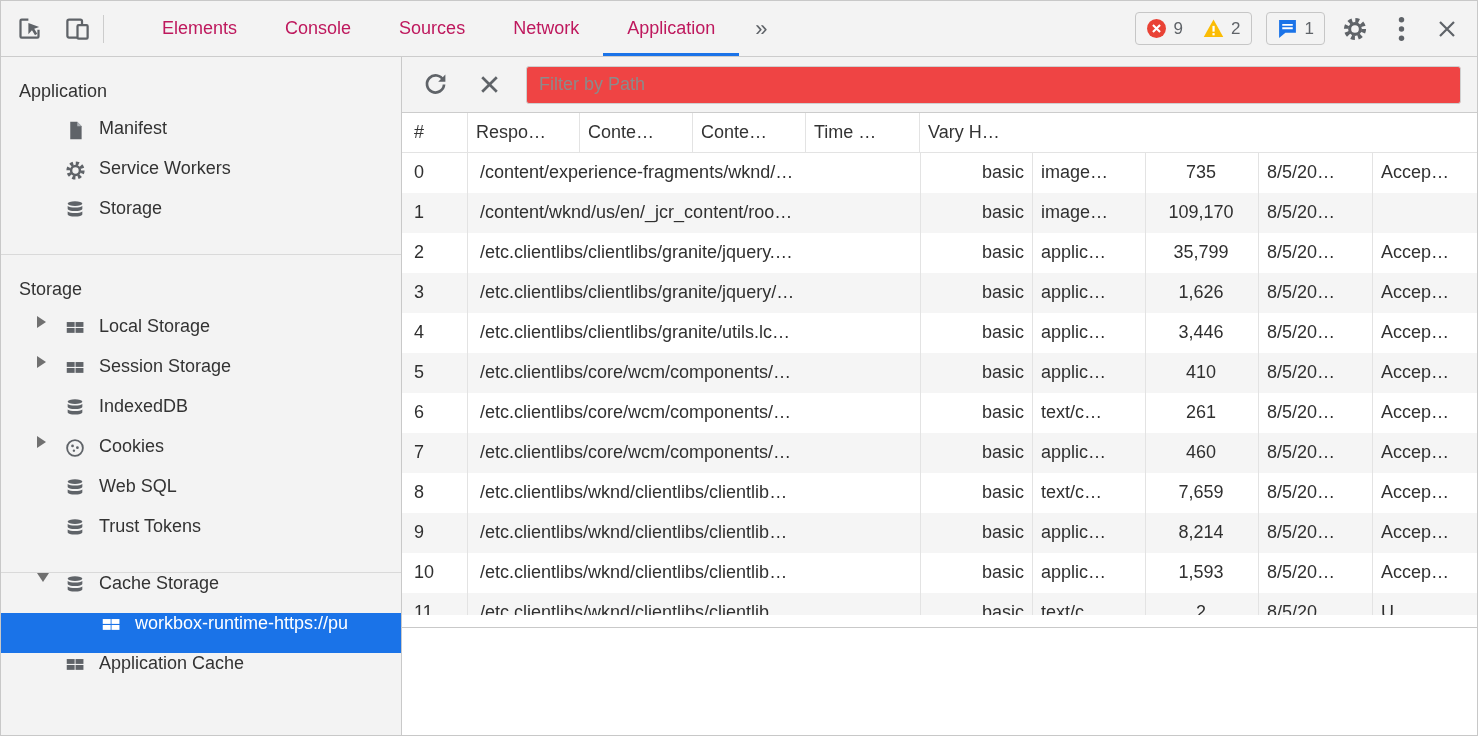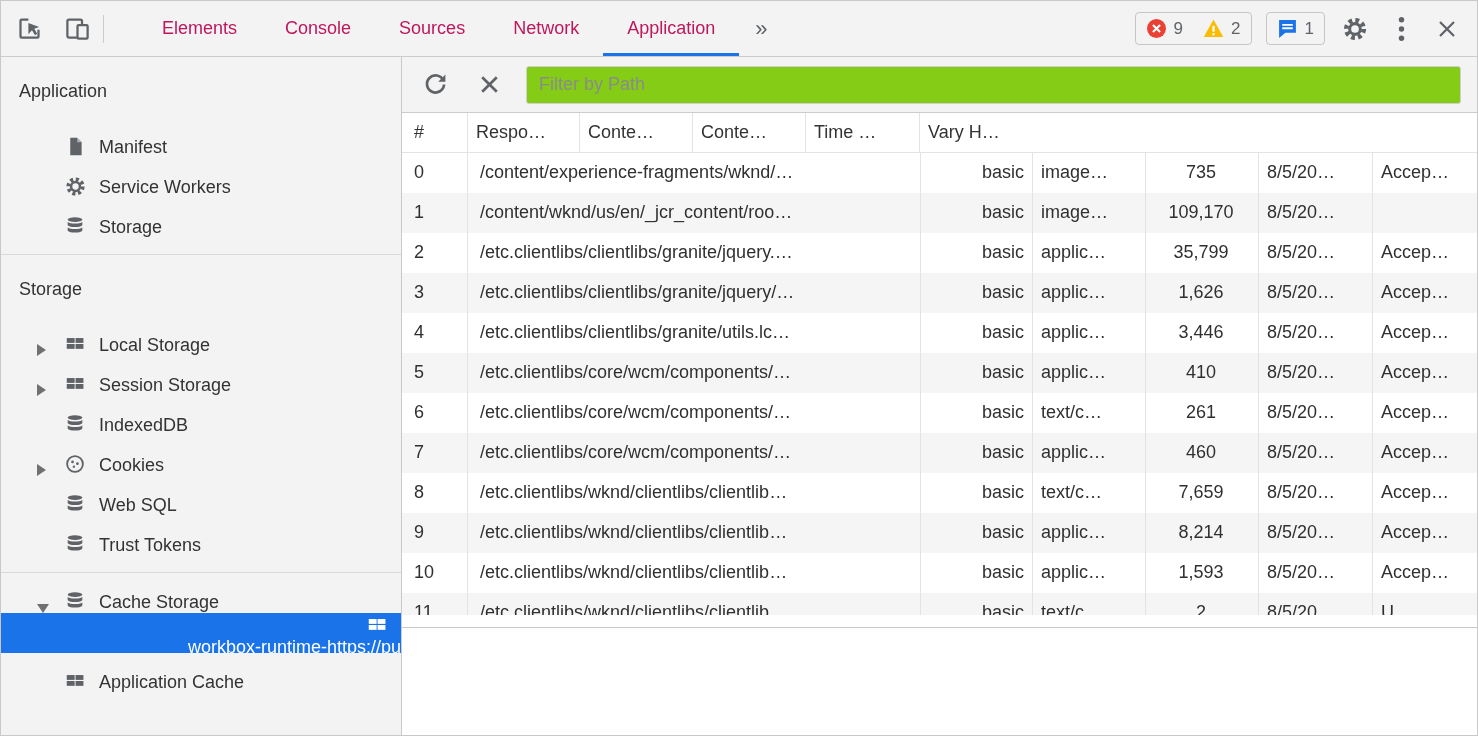--- a/index.html
+++ b/index.html
@@ -21,35 +21,35 @@
   .badge-gap { width:6px; }
 
   
   .content { flex:1; display:flex; min-height:0; }
 
   
   .sidebar { width:401px; flex:none; background:#f3f3f3; border-right:1px solid #c9c9c9; overflow:hidden; font-size:18px; color:#333; }
   .section { border-bottom:1px solid #d9d9d9; padding-bottom:16px; }
   .section:last-child { border-bottom:none; }
   .section-title { padding:24px 18px 16px 18px; font-size:18px; color:#333; }
-  .item { height:40px; display:flex; align-items:flex-end; padding-left:36px; cursor:pointer; }
+  .item { height:40px; display:flex; align-items:flex-start; padding-left:36px; cursor:pointer; }
   .item .slot { width:26px; flex:none; display:flex; align-items:center; }
   .item .icon { width:24px; height:24px; flex:none; margin-right:12px; display:flex; align-items:center; justify-content:center; color:#5f6368; }
   .item .lbl { white-space:nowrap; overflow:hidden; }
-  .item.child { padding-left:98px;flex-direction:column; }
+  .item.child { padding-left:98px; }
   .item.selected { background:#1a73e8; color:#fff; }
   .item.selected .icon { color:#fff; }
   .arrow-r { width:0; height:0; border-left:9px solid #707070; border-top:6px solid transparent; border-bottom:6px solid transparent; }
   .arrow-d { width:0; height:0; border-top:9px solid #707070; border-left:6px solid transparent; border-right:6px solid transparent; }
 
   
   .main { flex:1; display:flex; flex-direction:column; background:#fff; min-width:0; }
   .filterbar { height:56px; flex:none; background:#f3f3f3; border-bottom:1px solid #ccc; display:flex; align-items:center; padding:0 16px; gap:20px; }
   .filterbar .tool-btn { width:34px; height:34px; }
-  .filter-input { flex:1; height:38px; border:1px solid #cfcfcf; border-radius:3px; background:#84cc16; font-size:18px; color:#333; padding:0 12px; font-family:"Liberation Sans","DejaVu Sans",sans-serif; outline:none; }
+  .filter-input { flex:1; height:38px; border:1px solid #cfcfcf; border-radius:3px; background:#ef4444; font-size:18px; color:#333; padding:0 12px; font-family:"Liberation Sans","DejaVu Sans",sans-serif; outline:none; }
   .filter-input::placeholder { color:#8b8b8b; }
 
   
   .grid { height:502px; flex:none; overflow:hidden; font-size:18px; color:#303030; }
   .tr { display:flex; height:40px; line-height:39px; }
   .tr.alt { background:#f5f5f5; }
   .td { flex:none; padding:0 8px; border-right:1px solid #e3e3e3; overflow:hidden; white-space:nowrap; }
   .c0 { width:66px; padding-left:12px; }
   .c1 { width:453px; padding-left:12px; }
   .c2 { width:112px; text-align:right; padding-right:8px; }

